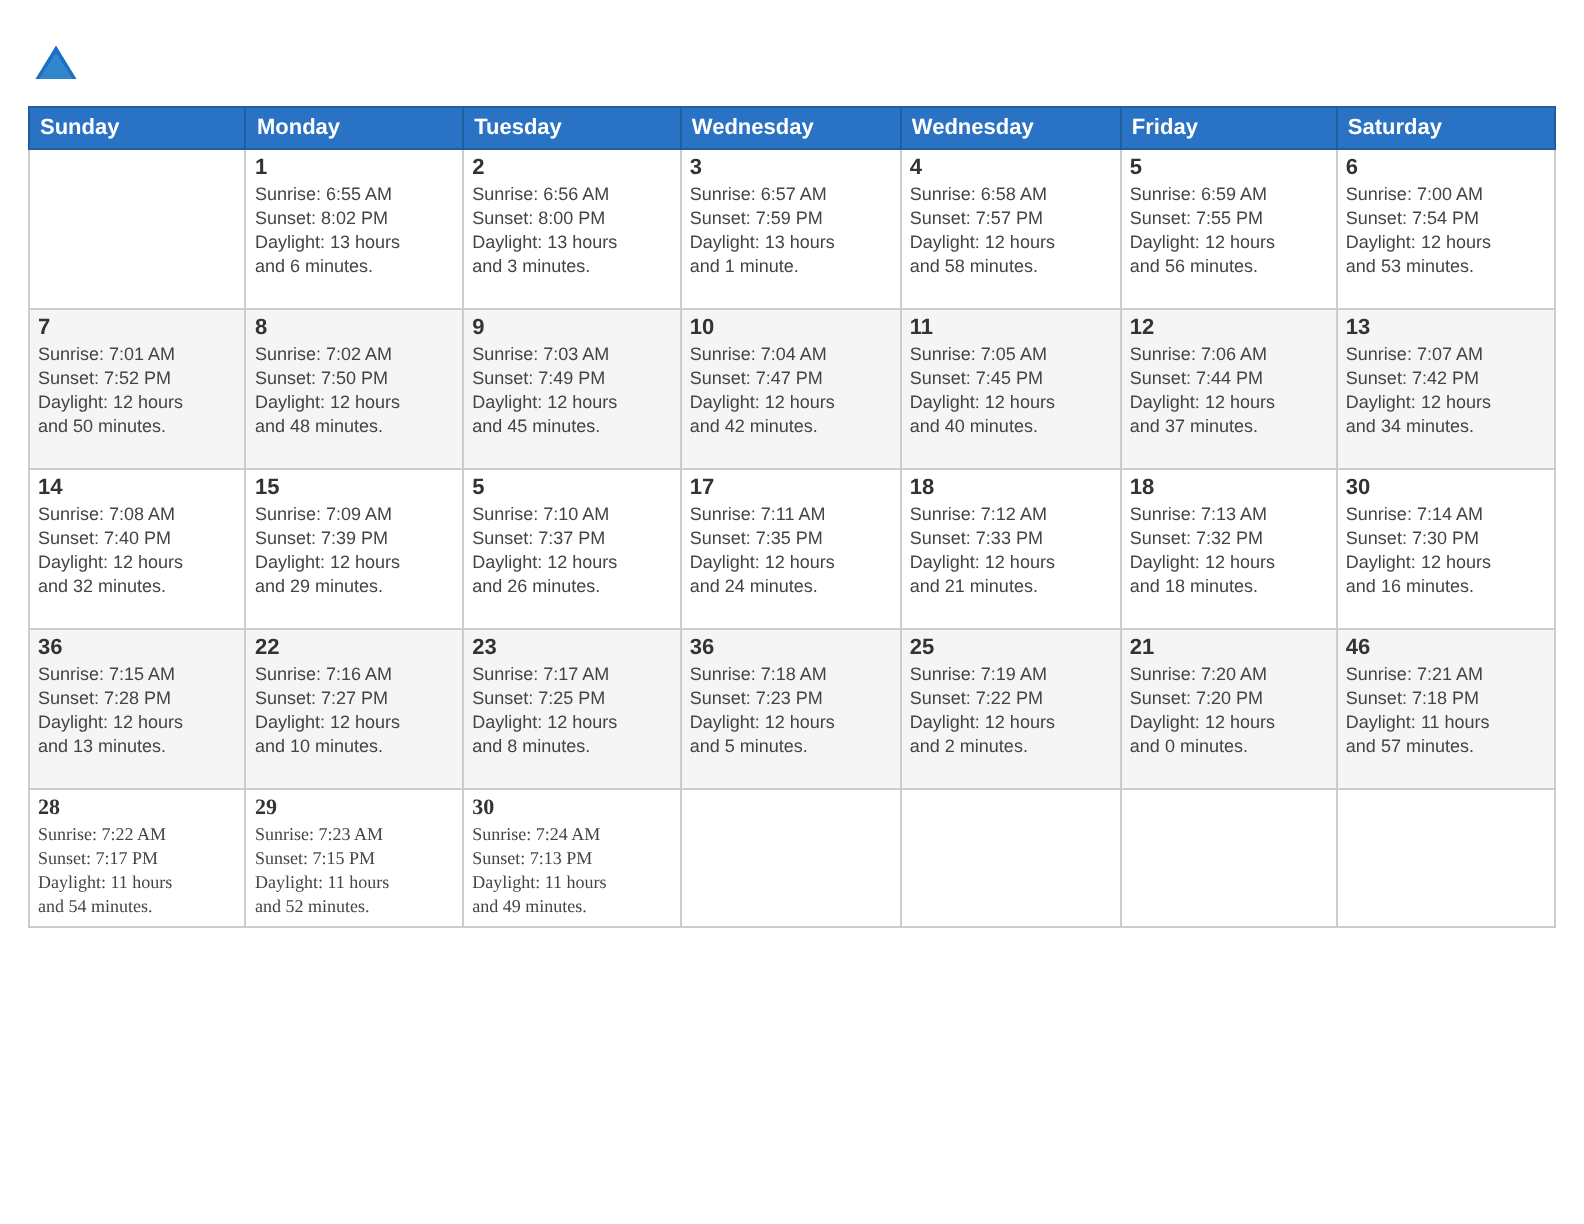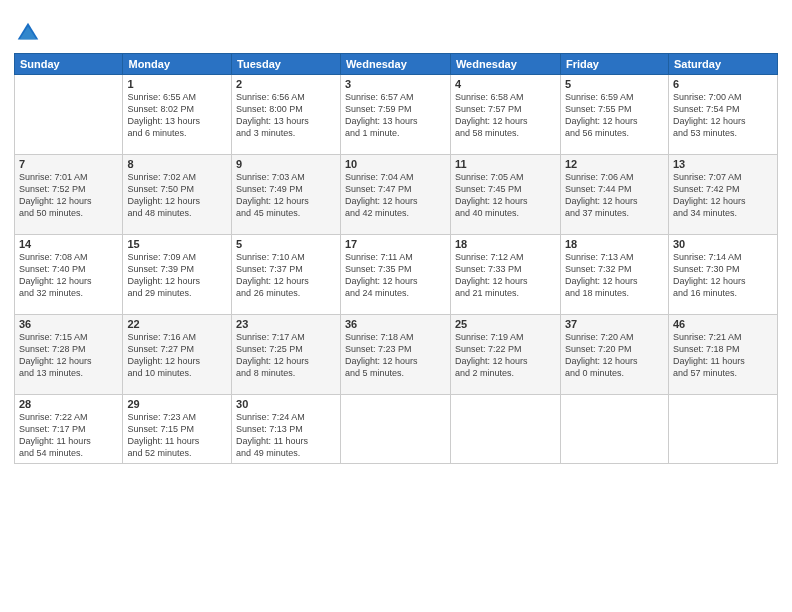--- a/index.html
+++ b/index.html
@@ -86,21 +86,21 @@
       font-size: 9px;
       color: #444;
       line-height: 1.35;
     }
     .empty-cell {
       background: #fff !important;
     }
     
     .row-even td { background: #f9f9f9; }
     .row-odd td { background: #fff; }
-    .last-row td { height: 65px; }
+    .last-row td { height: 65px; font-family: Liberation Serif, serif; }
   </style>
 </head>
 <body>
 
 <div class="page">
   <div class="header">
     <div class="logo">
       <svg class="logo-icon" viewBox="0 0 30 30">
         <polygon points="15,4 26,22 4,22" fill="#1a6fc4"></polygon>
         <polygon points="15,8 24,22 6,22" fill="#4a9fd4" opacity="0.5"></polygon>
@@ -231,21 +231,21 @@
           </td>
           <td>
             <span class="day-num">36</span>
             <div class="day-info">Sunrise: 7:18 AM<br>Sunset: 7:23 PM<br>Daylight: 12 hours<br>and 5 minutes.</div>
           </td>
           <td>
             <span class="day-num">25</span>
             <div class="day-info">Sunrise: 7:19 AM<br>Sunset: 7:22 PM<br>Daylight: 12 hours<br>and 2 minutes.</div>
           </td>
           <td>
-            <span class="day-num">37</span>
+            <span class="day-num">21</span>
             <div class="day-info">Sunrise: 7:20 AM<br>Sunset: 7:20 PM<br>Daylight: 12 hours<br>and 0 minutes.</div>
           </td>
           <td>
             <span class="day-num">46</span>
             <div class="day-info">Sunrise: 7:21 AM<br>Sunset: 7:18 PM<br>Daylight: 11 hours<br>and 57 minutes.</div>
           </td>
         </tr>
         <tr class="last-row row-odd">
           <td>
             <span class="day-num">28</span>

